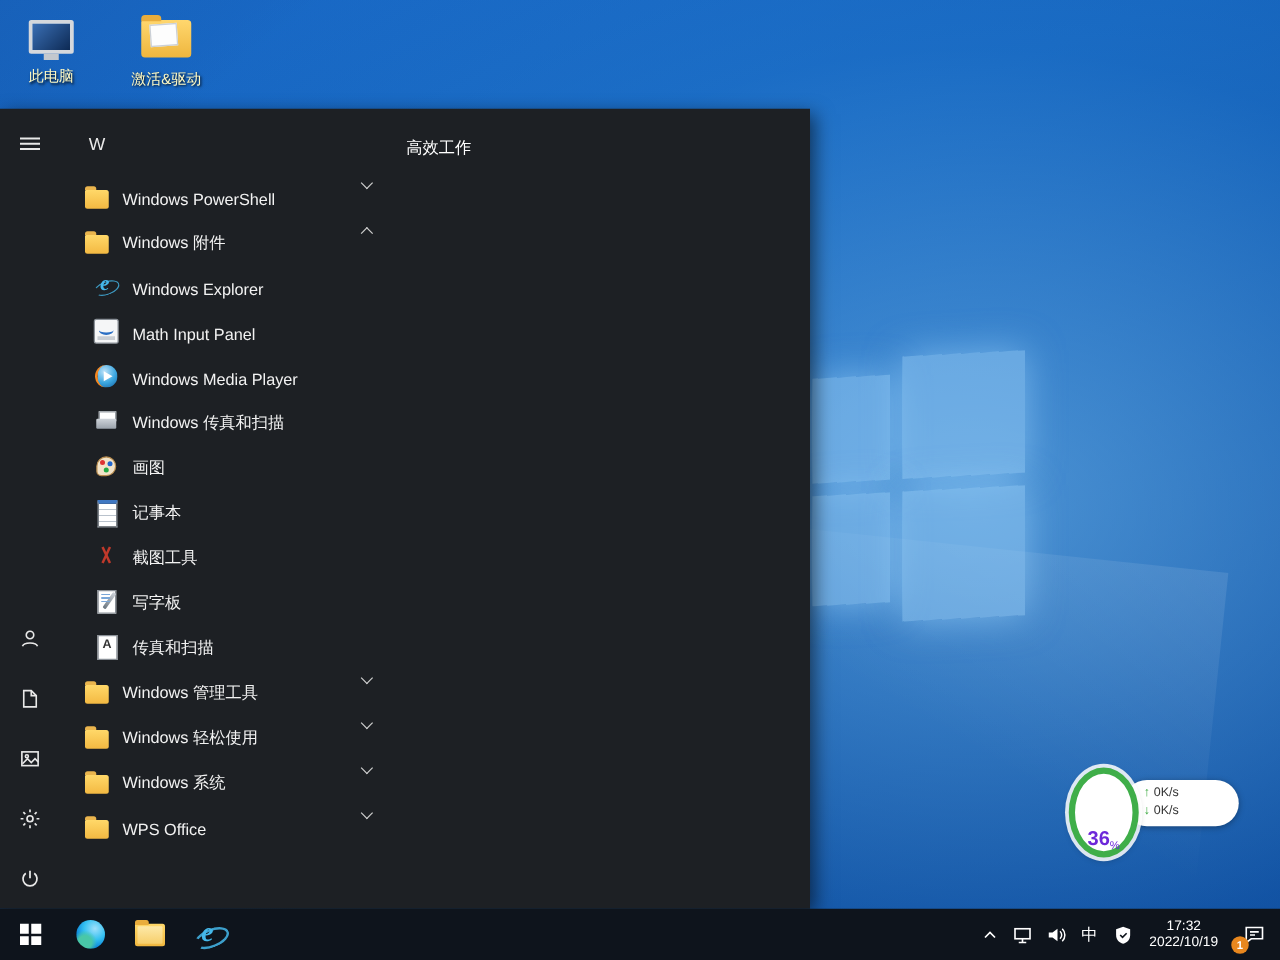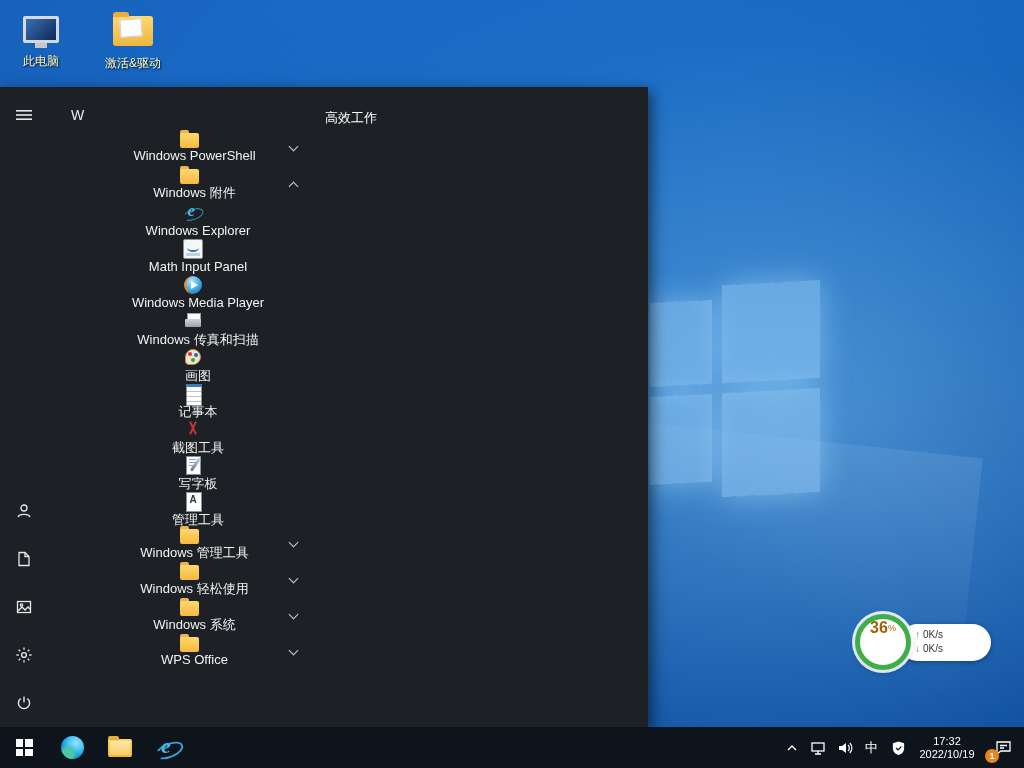--- a/index.html
+++ b/index.html
@@ -36,21 +36,21 @@
 
   
   .start-menu { position:absolute; left:0; top:87px; width:648px; height:640px;
     background:#1d2024; color:#f2f2f2; box-shadow:4px 4px 14px rgba(0,0,0,.55); overflow:hidden; }
   .rail { position:absolute; left:0; top:0; width:48px; height:100%; }
   .rail-btn { position:absolute; left:0; width:48px; height:48px; display:flex; align-items:center; justify-content:center; cursor:pointer; }
   .group-hdr { position:absolute; left:71px; top:20px; font-size:14px; color:#eaeaea; cursor:pointer; }
   .tiles-hdr { position:absolute; left:325px; top:22px; font-size:13px; color:#fff; }
 
   .app-list { position:absolute; left:48px; top:44px; width:262px; }
-  .sm-row { position:relative; display:flex; align-items:center; height:36px; padding-left:20px; cursor:pointer;flex-direction:column; }
+  .sm-row { position:relative; display:flex; align-items:flex-end; height:36px; padding-left:20px; cursor:pointer; }
   .sm-row.sub { padding-left:27px; }
   .sm-row .lbl { margin-left:11px; font-size:13px; white-space:nowrap; }
 
   .fold-ic { width:19px; height:15px; position:relative; flex:none; margin-top:2px;
     background:linear-gradient(#ffd869,#f3b942); border-radius:1px 2px 2px 2px; }
   .fold-ic::before { content:""; position:absolute; top:-3px; left:0; width:9px; height:3px; background:#eab54e; border-radius:2px 2px 0 0; }
 
   .chev { position:absolute; right:13px; width:7px; height:7px;
     border-right:1.6px solid #cfcfcf; border-bottom:1.6px solid #cfcfcf; }
   .chev.down { top:12px; transform:rotate(45deg); }
@@ -89,23 +89,23 @@
   .ic-rdp::after { content:""; position:absolute; left:7px; top:16px; width:6px; height:2px; background:#6b7680; }
   .ic-charmap::before { content:""; position:absolute; left:3px; top:1px; width:14px; height:18px; background:#fff; border:1px solid #8a9097; }
   .ic-charmap::after { content:"A"; position:absolute; left:7px; top:3px; font:bold 10px "Liberation Sans",sans-serif; color:#333; }
 
   
   .net-widget { position:absolute; left:853px; top:610px; width:154px; height:64px; }
   .nw-pill { position:absolute; left:46px; top:14px; width:92px; height:37px; background:#fff; border-radius:19px;
     box-shadow:0 1px 5px rgba(0,0,0,.35); }
   .nw-rows { position:absolute; left:16px; top:4px; font-size:10px; color:#333; line-height:14px; white-space:nowrap; }
   .nw-rows .arr { color:#3aa93f; font-weight:bold; margin-right:3px; }
-  .nw-ball { position:absolute; left:2px; top:4px; width:56px; height:56px; border-radius:50%; background:#fff;
+  .nw-ball { position:absolute; left:2px; top:4px; width:56px; height:72px; border-radius:50%; background:#fff;
     border:5px solid #3fae49; box-shadow:0 0 0 3px rgba(255,255,255,.85), 0 2px 6px rgba(0,0,0,.3);
-    display:flex; align-items:flex-start; justify-content:center; cursor:pointer; color:#a16207; }
+    display:flex; align-items:flex-end; justify-content:center; cursor:pointer; color:#6d28d9; }
   .nw-ball .pct { font-size:16px; font-weight:bold; }
   .nw-ball .pct-u { font-size:9px; margin-top:4px; }
 
   
   .taskbar { position:absolute; left:0; bottom:0; width:1024px; height:41px; background:#0e141c; display:flex; align-items:center; }
   .tb-left { display:flex; height:100%; }
   .tb-btn { width:48px; height:41px; display:flex; align-items:center; justify-content:center; cursor:pointer; }
   .win-flag { width:17px; height:17px; display:grid; grid-template:1fr 1fr / 1fr 1fr; gap:2px; }
   .win-flag span { background:#fff; }
   .edge-orb { width:23px; height:23px; border-radius:50%;
@@ -243,21 +243,21 @@
       <span class="lbl">截图工具</span>
     </div>
     <div class="sm-row sub">
       <span class="app-ic ic-wordpad">
           <i></i>
         </span>
       <span class="lbl">写字板</span>
     </div>
     <div class="sm-row sub">
       <span class="app-ic ic-charmap"></span>
-      <span class="lbl">管理工具</span>
+      <span class="lbl">传真和扫描</span>
     </div>
     <div class="sm-row">
       <span class="fold-ic"></span>
       <span class="lbl">Windows 管理工具</span>
       <span class="chev down"></span>
     </div>
     <div class="sm-row">
       <span class="fold-ic"></span>
       <span class="lbl">Windows 轻松使用</span>
       <span class="chev down"></span>

